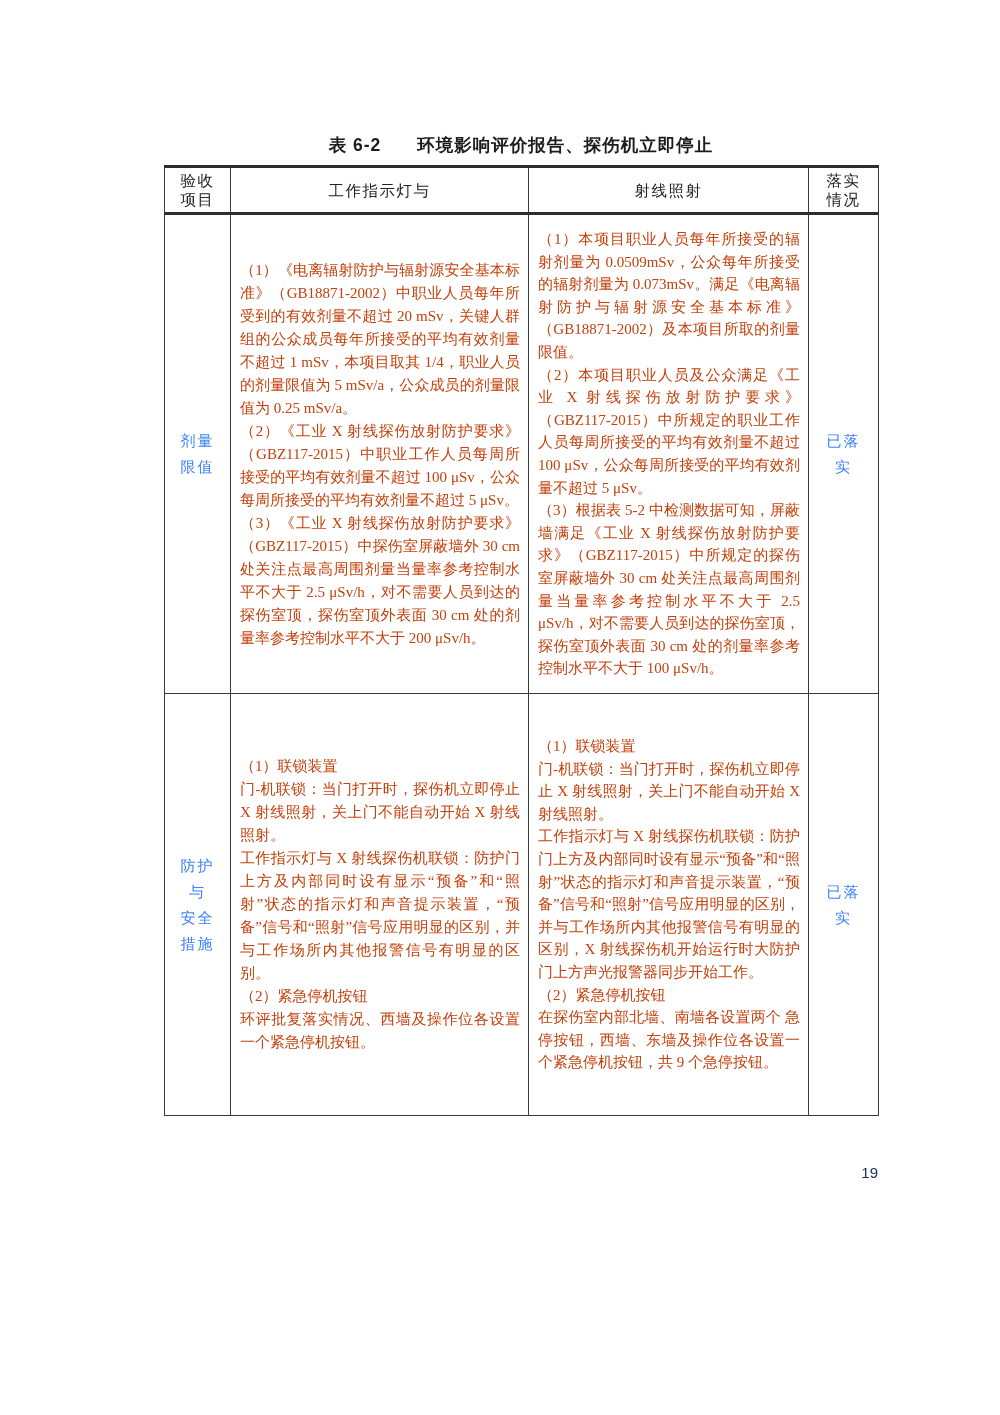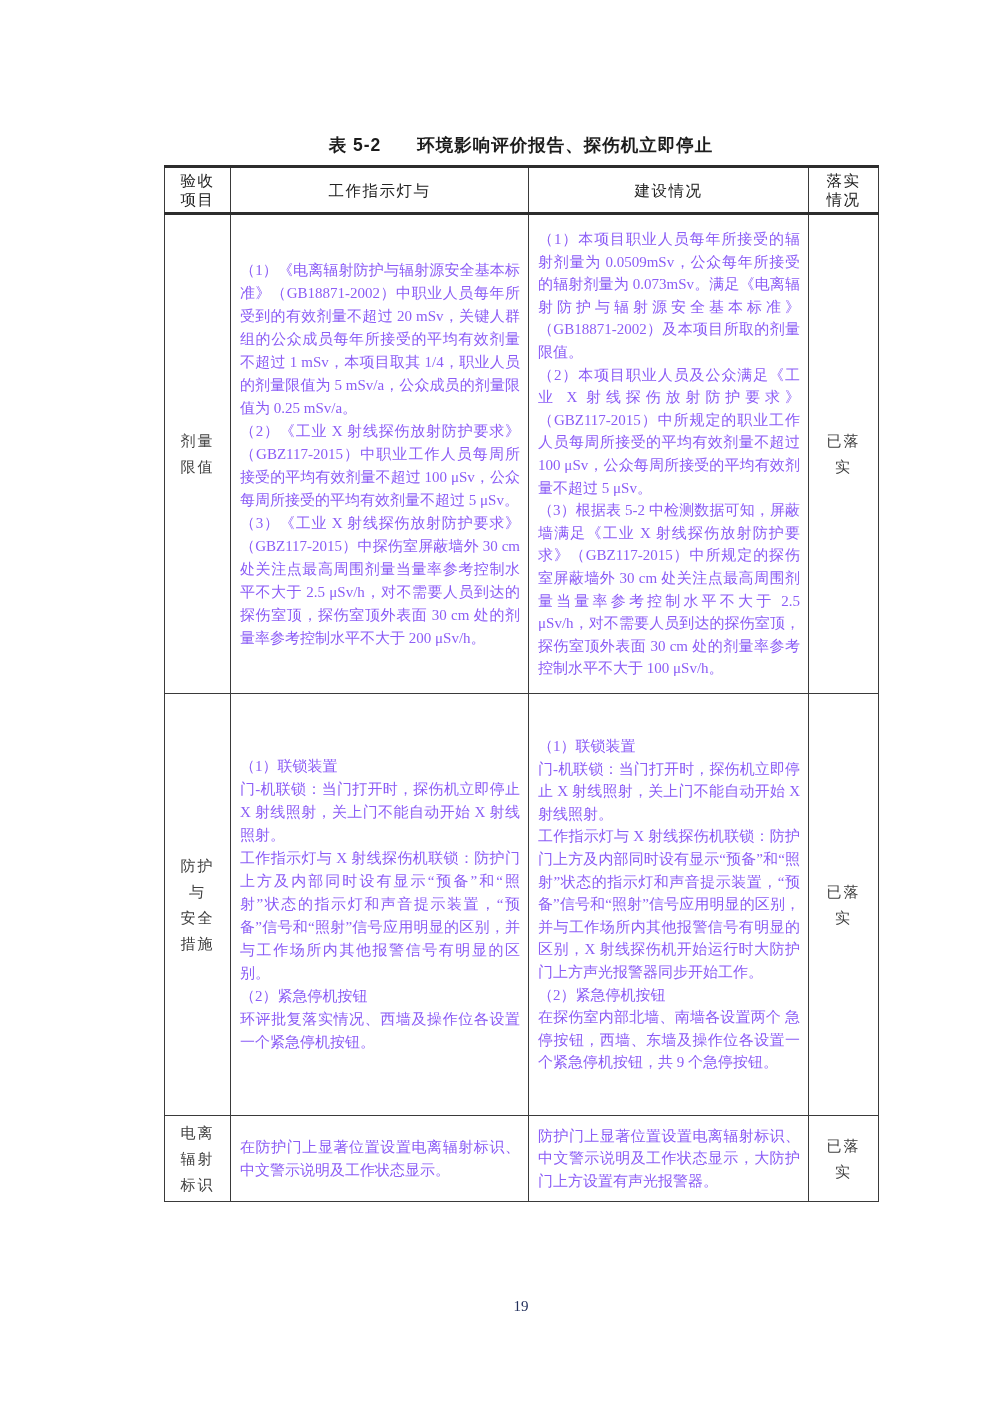--- a/index.html
+++ b/index.html
@@ -59,66 +59,66 @@
   table.vtable tbody td{
     border-top:1.5px solid #3a3a3a;
     border-bottom:1.5px solid #3a3a3a;
     font-size:15px;
   }
   td.cell-item, td.cell-status{
     text-align:center;
     white-space:pre-line;
     line-height:26px;
     letter-spacing:2px;
-    color:#404040;
+    color:#3b82f6;
   }
   td.cell-req, td.cell-con{
     padding:7px 8px 7px 9px;
     text-align:justify;
     line-height:23px;
-    color:#8b5cf6;
+    color:#c2410c;
   }
   td.cell-con{line-height:22.6px;}
   td.cell-req p, td.cell-con p{margin:0;}
   .r1{height:480px;}
   .r2{height:422px;}
   .r3{height:86px;}
 
   .page-number{
-    margin-top:96px;
+    margin-top:48px;
     width:714px;
-    text-align:center;
+    text-align:right;
     font-size:15px;
     color:#23305c;
-    font-family:Liberation Serif, serif;
+    font-family:Liberation Sans, sans-serif;
   }
 </style>
 </head>
 <body>
 
 <div class="page">
   <div class="content">
 
     <div class="doc-title">
-      <span class="t-label">表 5-2</span><span>环境影响评价报告、探伤机立即停止</span>
+      <span class="t-label">表 6-2</span><span>环境影响评价报告、探伤机立即停止</span>
     </div>
 
     <table class="vtable">
       <colgroup>
         <col class="c1">
           <col class="c2">
           <col class="c3">
           <col class="c4">
       </colgroup>
       <thead>
         <tr>
           <th>验收
 项目</th>
           <th>工作指示灯与</th>
-          <th>建设情况</th>
+          <th>射线照射</th>
           <th>落实
 情况</th>
         </tr>
       </thead>
       <tbody>
         <tr class="r1">
           <td class="cell-item">剂量
 限值</td>
           <td class="cell-req">
             <p>（1）《电离辐射防护与辐射源安全基本标准》（GB18871-2002）中职业人员每年所受到的有效剂量不超过 20 mSv，关键人群组的公众成员每年所接受的平均有效剂量不超过 1 mSv，本项目取其 1/4，职业人员的剂量限值为 5 mSv/a，公众成员的剂量限值为 0.25 mSv/a。</p>
@@ -148,32 +148,19 @@
           <td class="cell-con">
             <p>（1）联锁装置</p>
             <p>门-机联锁：当门打开时，探伤机立即停止 X 射线照射，关上门不能自动开始 X 射线照射。</p>
             <p>工作指示灯与 X 射线探伤机联锁：防护门上方及内部同时设有显示“预备”和“照射”状态的指示灯和声音提示装置，“预备”信号和“照射”信号应用明显的区别，并与工作场所内其他报警信号有明显的区别，X 射线探伤机开始运行时大防护门上方声光报警器同步开始工作。</p>
             <p>（2）紧急停机按钮</p>
             <p>在探伤室内部北墙、南墙各设置两个 急停按钮，西墙、东墙及操作位各设置一个紧急停机按钮，共 9 个急停按钮。</p>
           </td>
           <td class="cell-status">已落
 实</td>
         </tr>
-        <tr class="r3">
-          <td class="cell-item">电离
-辐射
-标识</td>
-          <td class="cell-req">
-            <p>在防护门上显著位置设置电离辐射标识、中文警示说明及工作状态显示。</p>
-          </td>
-          <td class="cell-con">
-            <p>防护门上显著位置设置电离辐射标识、中文警示说明及工作状态显示，大防护门上方设置有声光报警器。</p>
-          </td>
-          <td class="cell-status">已落
-实</td>
-        </tr>
       </tbody>
     </table>
 
     <div class="page-number">19</div>
 
   </div>
 </div>
 
 </body></html>

